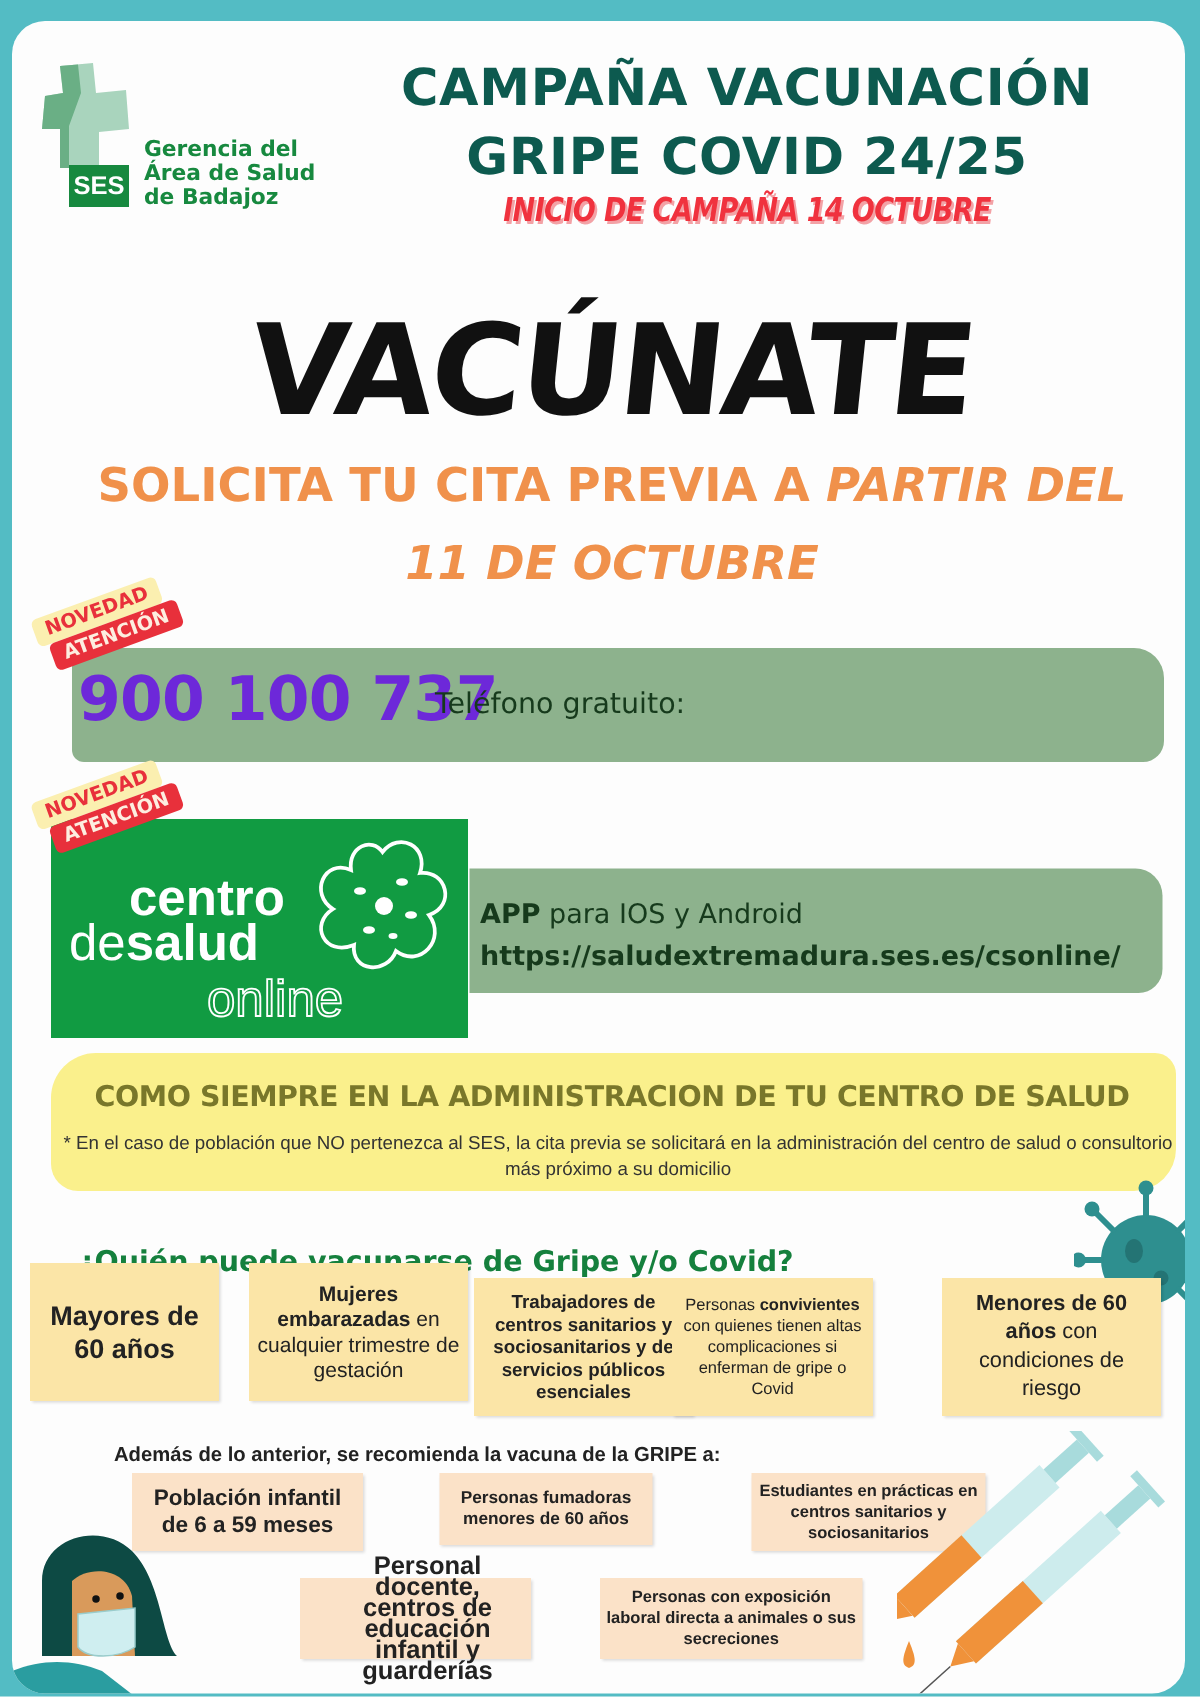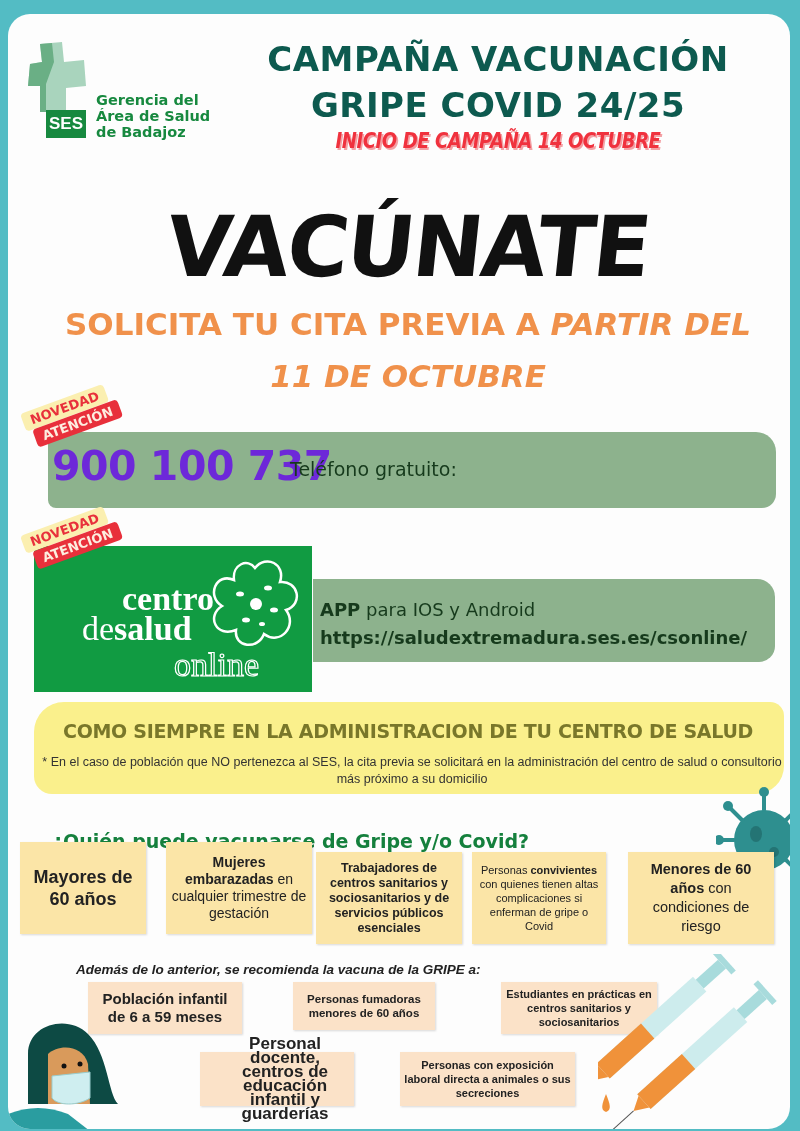--- a/index.html
+++ b/index.html
@@ -26,39 +26,39 @@
   .band1 { left: 40px; top: 418px; width: 728px; height: 76px; border-radius: 10px 20px 14px 8px; }
   .phone { left: 44px; top: 428px; font-size: 41px; font-weight: bold; color: #6d28d9; font-family: "DejaVu Sans", sans-serif; letter-spacing: -0.5px; }
   .phone-lbl { left: 282px; top: 444px; font-size: 19px; color: #163a1c; font-family: "DejaVu Sans", sans-serif; }
   .hours { left: 466px; top: 438px; font-size: 15.5px; font-weight: bold; color: #163a1c; line-height: 22px; font-family: "DejaVu Sans", sans-serif; }
 
   .badge { font-family: "DejaVu Sans", sans-serif; font-weight: bold; font-size: 13px; transform: rotate(-20deg); transform-origin: left top; }
   .badge .b1 { background: #fbefb0; color: #e8303b; padding: 2px 8px; display: inline-block; border-radius: 4px; }
   .badge .b2 { background: #e8303b; color: #fdeee0; padding: 2px 8px; display: inline-block; border-radius: 4px; margin-left: 6px; }
 
   .cs-logo { left: 26px; top: 532px; width: 278px; height: 146px; background: #119b42; }
-  .cs-text { position: absolute; left: 12px; top: 38px; color: #fff; font-family: Liberation Serif, serif; line-height: 30px; margin-left: 36px; }
+  .cs-text { position: absolute; left: 12px; top: 38px; color: #fff; font-family: Liberation Sans, sans-serif; line-height: 30px; }
   .cs-centro { font-size: 34px; font-weight: bold; padding-left: 40px; }
   .cs-de { font-size: 34px; font-weight: normal; }
   .cs-salud { font-size: 34px; font-weight: bold; }
   .cs-online { font-size: 34px; color: #119b42; -webkit-text-stroke: 1.2px #fff; padding-left: 92px; }
   .band2 { left: 305px; top: 565px; width: 462px; height: 83px; border-radius: 0 18px 16px 0; }
   .app { left: 312px; top: 582px; font-size: 18px; color: #163a1c; line-height: 28px; font-family: "DejaVu Sans", sans-serif; }
   .app b { font-weight: bold; }
 
   .yellow { left: 26px; top: 688px; width: 750px; height: 92px; background: #faf08c; border-radius: 30px 14px 28px 18px; }
   .como { left: 20px; top: 706px; width: 760px; text-align: center; color: #79772a; font-size: 19px; font-weight: bold; font-family: "DejaVu Sans", sans-serif; letter-spacing: -0.3px; }
   .note { left: 24px; top: 740px; width: 760px; text-align: center; color: #333; font-size: 12.5px; line-height: 17px; }
 
   .quien { left: 44px; top: 816px; color: #15803d; font-size: 19px; font-weight: bold; font-family: "DejaVu Sans", sans-serif; }
 
   .box { background: #fbe5a7; box-shadow: 1px 1px 2px rgba(0,0,0,0.15); color: #222; text-align: center; display: flex; align-items: center; justify-content: center; padding: 4px; }
   .box2 { background: #fbe2c8; }
 
-  .ademas { left: 68px; top: 948px; font-size: 13.5px; font-weight: bold; color: #222; font-style: italic; }
+  .ademas { left: 68px; top: 948px; font-size: 13.5px; font-weight: bold; color: #222; }
 
   .virus { left: 708px; top: 770px; }
   .nurse { left: 0; top: 1000px; }
   .syringe { left: 590px; top: 940px; }
 </style>
 </head>
 <body>
 
 <div class="card">
 
@@ -152,21 +152,21 @@
 
   <div class="abs box" style="left:12px; top:828px; width:126px; height:92px; font-size:18px; font-weight:bold; line-height:22px;">
     <span>Mayores de 60 años</span>
   </div>
   <div class="abs box" style="left:158px; top:828px; width:146px; height:92px; font-size:14px; line-height:17px;">
     <span><b>Mujeres embarazadas</b><span> en cualquier trimestre de gestación</span></span>
   </div>
   <div class="abs box" style="left:308px; top:838px; width:146px; height:92px; font-size:12.5px; font-weight:bold; line-height:15px;">
     <span>Trabajadores de centros sanitarios y sociosanitarios y de servicios públicos esenciales</span>
   </div>
-  <div class="abs box" style="left:464px; top:838px; width:134px; height:92px; font-size:11px; line-height:14px;">
+  <div class="abs box" style="left:440px; top:838px; width:134px; height:92px; font-size:11px; line-height:14px;">
     <span><span>Personas </span><b>convivientes</b><span> con quienes tienen altas complicaciones si enferman de gripe o Covid</span></span>
   </div>
   <div class="abs box" style="left:620px; top:838px; width:146px; height:92px; font-size:14.5px; line-height:19px;">
     <span><b>Menores de 60 años</b><span> con condiciones de riesgo</span></span>
   </div>
 
   <div class="abs ademas">Además de lo anterior, se recomienda la vacuna de la GRIPE a:</div>
 
   <div class="abs box box2" style="left:80px; top:968px; width:154px; height:52px; font-size:15px; font-weight:bold; line-height:18px;">
     <span>Población infantil de 6 a 59 meses</span>

